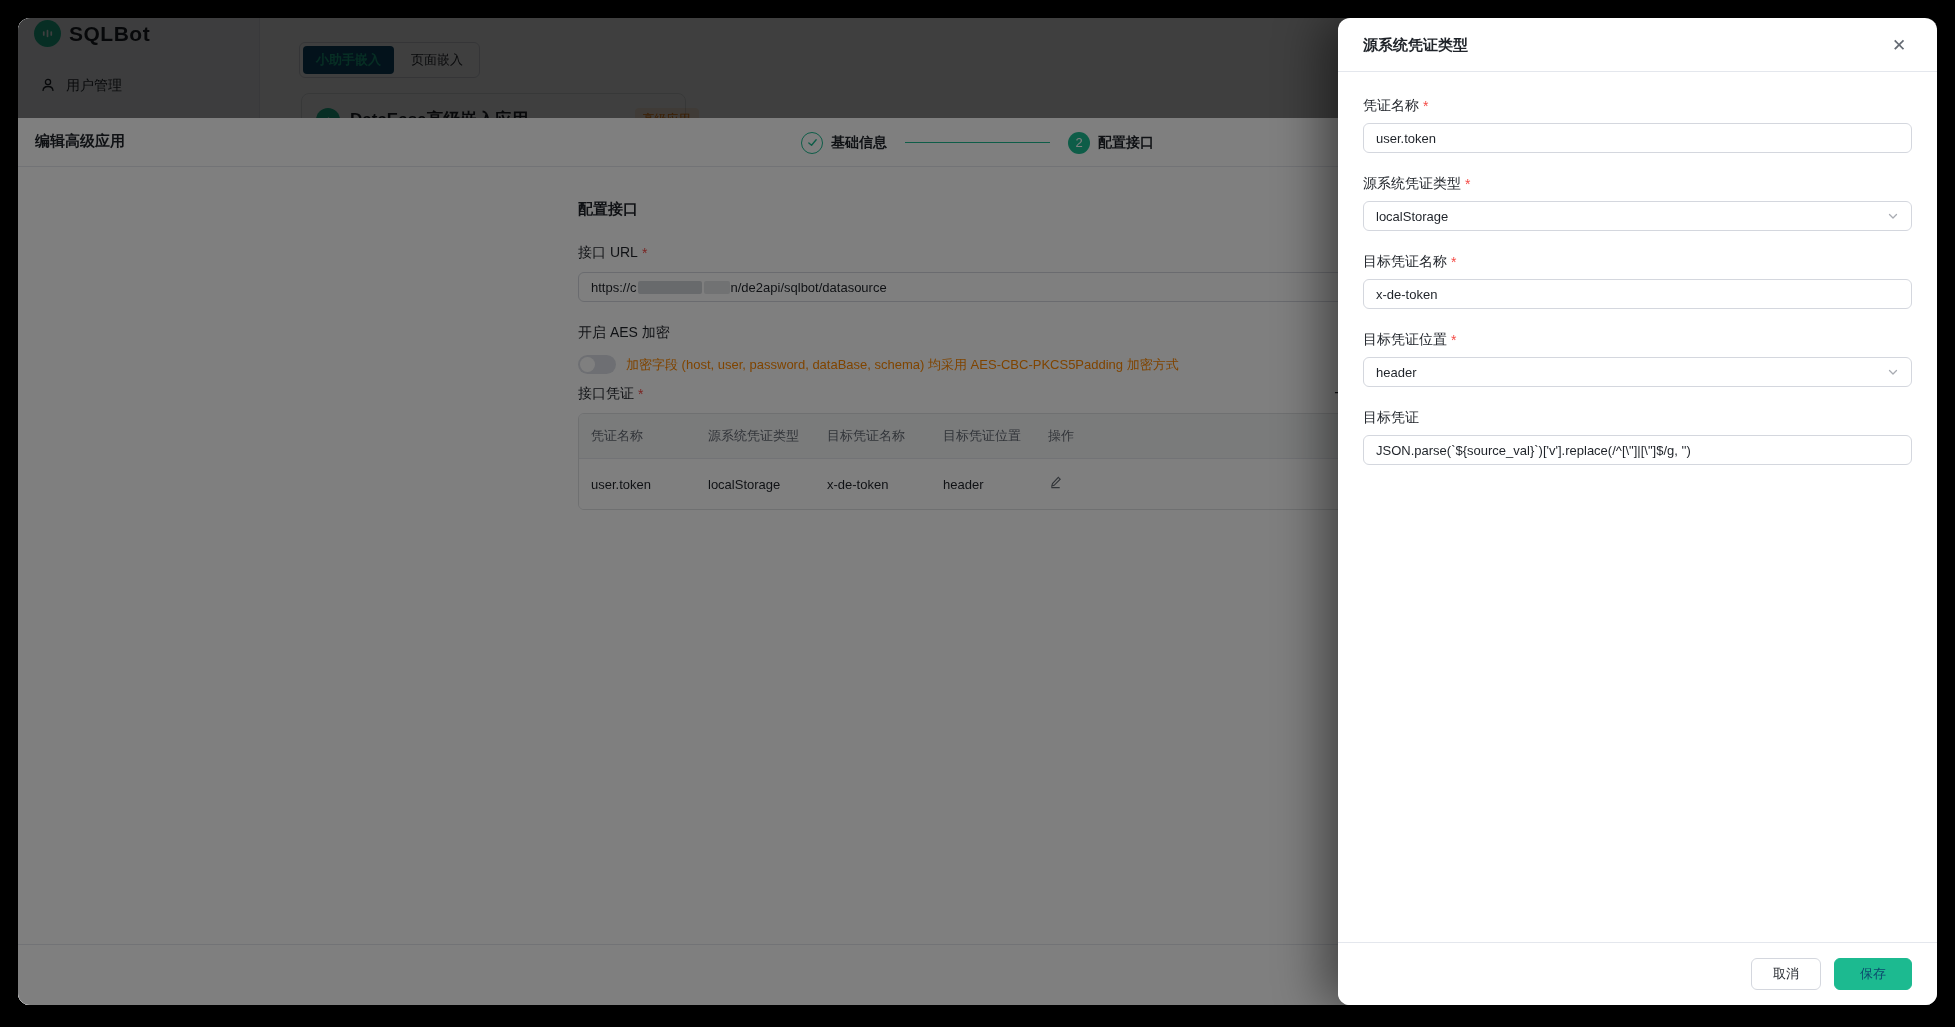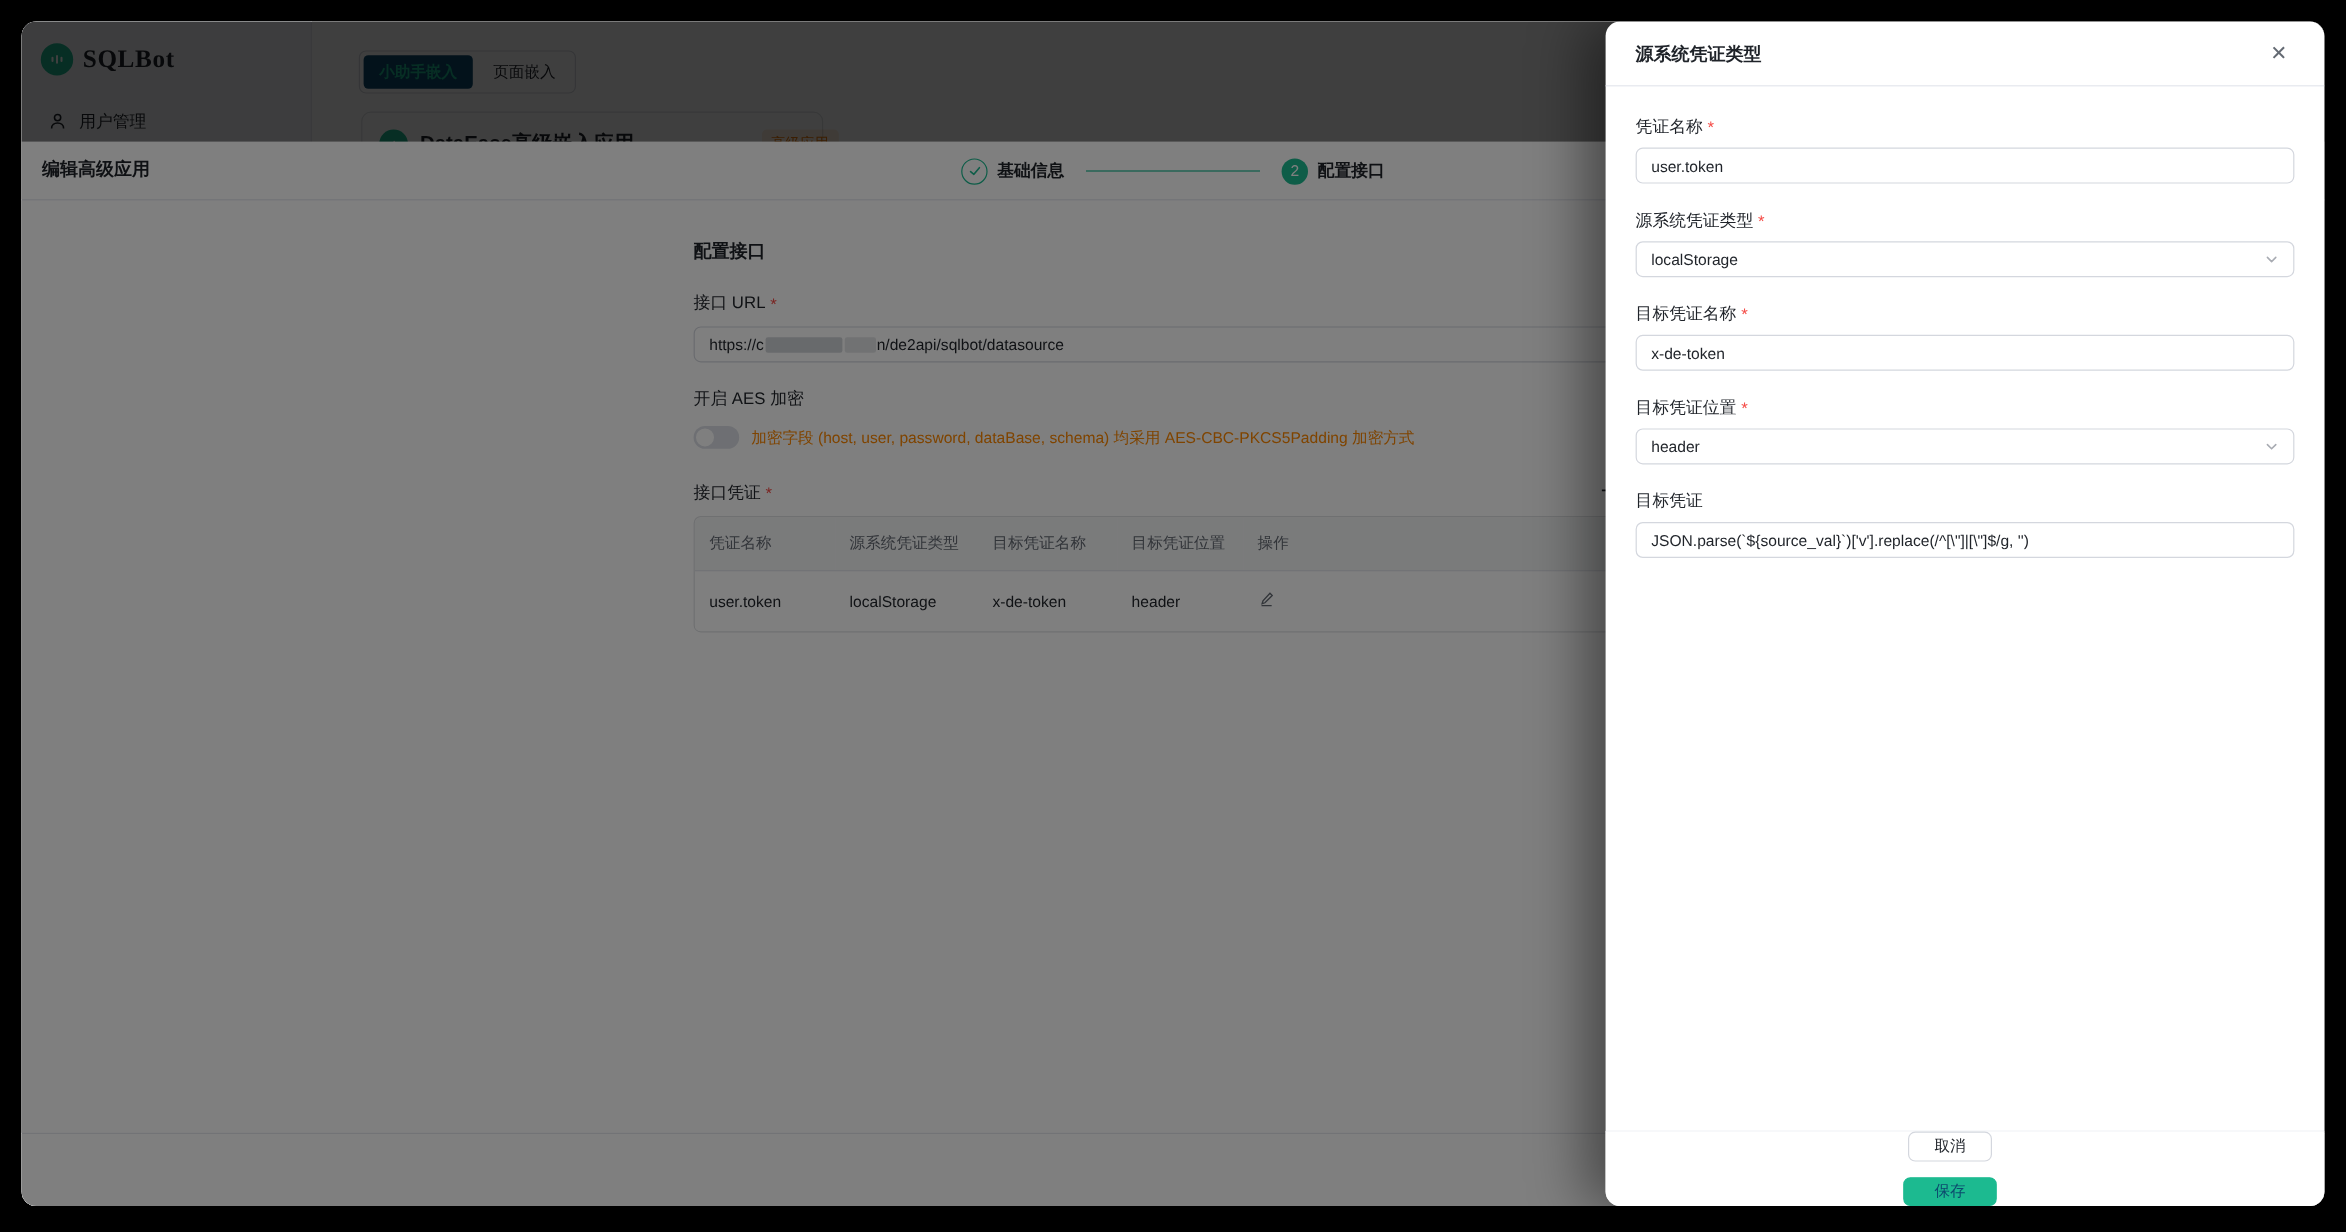--- a/index.html
+++ b/index.html
@@ -3,21 +3,21 @@
 <meta charset="utf-8">
 <style>
   * { margin:0; padding:0; box-sizing:border-box; }
   html,body { width:1955px; height:1027px; background:#000; font-family:"Liberation Sans","DejaVu Sans",sans-serif; }
   .stage { position:relative; width:1955px; height:1027px; background:#000; overflow:hidden; }
   .app-window { position:absolute; left:18px; top:18px; width:1919px; height:987px; border-radius:12px; background:#fff; overflow:hidden; }
 
   
   .base-page { position:absolute; inset:0; background:#fff; }
   .sidebar { position:absolute; left:0; top:0; bottom:0; width:242px; background:#f5f7fa; border-right:1px solid #e4e7ed; }
-  .brand { display:flex; align-items:center; gap:8px; padding:18px 16px 14px 16px;font-family:Liberation Serif, serif; }
+  .brand { display:flex; align-items:center; gap:8px; padding:2px 16px 14px 16px; }
   .brand-logo { width:27px; height:27px; border-radius:50%; background:#1cba90; display:flex; align-items:center; justify-content:center; }
   .brand-name { font-size:21px; font-weight:bold; color:#1f2329; letter-spacing:.5px; }
   .side-item { display:flex; align-items:flex-start; gap:10px; margin:8px 10px; padding:8px 12px; border-radius:6px; font-size:14px; color:#1f2329; }
   .content-top { position:absolute; left:242px; top:0; right:0; bottom:0; }
   .seg-tabs { position:absolute; left:39px; top:24px; display:flex; align-items:center; gap:4px; border:1px solid #d4d7de; border-radius:6px; padding:3px; background:#fff; }
   .seg-tab { font-size:13px; padding:5px 13px; border-radius:4px; color:#1f2329; white-space:nowrap; }
   .seg-tab.active { background:#0c4a6e; color:#1cba90;font-weight:bold; }
   .app-card { position:absolute; left:41px; top:75px; width:385px; height:70px; border:1px solid #dee0e3; border-radius:8px; background:#fff; display:flex; align-items:flex-start; gap:10px; padding:14px 14px; }
   .app-icon { width:24px; height:24px; border-radius:50%; background:#1cba90; display:flex; align-items:center; justify-content:center; flex:none; }
   .app-card-title { font-size:17px; font-weight:bold; color:#1f2329; white-space:nowrap; line-height:24px; }
@@ -43,40 +43,40 @@
   .section-title { margin-top:33px; font-size:15px; font-weight:bold; color:#1f2329; }
   .f-label { margin-top:25px; margin-bottom:10px; font-size:14px; color:#1f2329; display:flex; align-items:center; }
   .req { color:#f54a45; margin-left:4px; font-size:14px; }
   .text-input { height:30px; border:1px solid #d4d7de; border-radius:6px; background:#fff; display:flex; align-items:center; padding:0 12px; font-size:13px; color:#1f2329; }
   .redact1 { display:inline-block; width:64px; height:13px; background:#c9ccd1; border-radius:2px; margin:0 2px 0 1px; opacity:.85; }
   .redact2 { display:inline-block; width:26px; height:13px; background:#d6d8dc; border-radius:2px; margin-right:1px; opacity:.7; }
   .switch-row { display:flex; align-items:flex-end; gap:10px; margin-top:13px; }
   .switch { width:38px; height:19px; border-radius:10px; background:#dcdfe6; position:relative; flex:none; }
   .switch .knob { position:absolute; left:2px; top:2px; width:15px; height:15px; border-radius:50%; background:#fff; }
   .aes-hint { font-size:13px; color:#ff8800; }
-  .cred-row { display:flex; align-items:flex-start; justify-content:space-between; margin-top:28px; }
+  .cred-row { display:flex; align-items:flex-start; justify-content:space-between; margin-top:11px; }
   .cred-label { font-size:14px; color:#1f2329; display:flex; align-items:center; }
   .plus-btn { font-size:19px; color:#1f2329; line-height:16px; cursor:pointer; }
   .cred-table { margin-top:10px; width:100%; border:1px solid #dee0e3; border-radius:6px; overflow:hidden; }
   table { width:100%; border-collapse:collapse; table-layout:fixed; }
   th { background:#f5f6f7; font-weight:normal; font-size:13px; color:#646a73; text-align:left; padding:13px 12px; border-bottom:1px solid #e4e7ed; }
   td { font-size:13px; color:#1f2329; text-align:left; padding:16px 12px; background:#fff; }
   .dlg-footer { position:absolute; left:0; right:0; bottom:0; height:61px; border-top:1px solid #e4e7ed; background:#fff; }
 
   
   .drawer { position:absolute; top:0; right:0; bottom:0; width:599px; background:#fff; z-index:40; border-radius:12px; box-shadow:-16px 0 48px rgba(0,0,0,.45); }
   .drw-header { position:relative; height:54px; border-bottom:1px solid #e4e7ed; }
   .drw-title { position:absolute; left:25px; top:18px; font-size:15px; font-weight:600; color:#1f2329; }
   .drw-close { position:absolute; right:28px; top:17px; width:20px; height:20px; display:flex; align-items:center; justify-content:center; font-size:17px; color:#646a73; cursor:pointer; }
   .drw-body { padding:24px 25px 0 25px; }
   .drw-label { font-size:14px; color:#1f2329; margin-bottom:7px; display:flex; align-items:center; height:20px; }
   .drw-input { height:30px; border:1px solid #d4d7de; border-radius:6px; width:100%; padding:0 12px; font-size:13px; color:#1f2329; font-family:"Liberation Sans","DejaVu Sans",sans-serif; background:#fff; margin-bottom:21px; }
   .drw-select { height:30px; border:1px solid #d4d7de; border-radius:6px; width:100%; padding:0 12px; font-size:13px; color:#1f2329; background:#fff; margin-bottom:21px; display:flex; align-items:center; justify-content:space-between; cursor:pointer; }
   .chev { width:12px; height:12px; flex:none; }
-  .drw-footer { position:absolute; left:0; right:0; bottom:0; height:63px; border-top:1px solid #e4e7ed; display:flex; align-items:center; justify-content:flex-end; gap:13px; padding-right:25px; border-radius:0 0 12px 12px; background:#fff;flex-direction:column; }
+  .drw-footer { position:absolute; left:0; right:0; bottom:0; height:63px; border-top:1px solid #e4e7ed; display:flex; align-items:center; justify-content:flex-end; gap:13px; padding-right:25px; border-radius:0 0 12px 12px; background:#fff; }
   .btn { height:32px; border-radius:6px; font-size:13px; display:flex; align-items:center; justify-content:center; cursor:pointer; white-space:nowrap; }
   .btn-plain { width:70px; background:#fff; border:1px solid #d4d7de; color:#1f2329; }
   .btn-primary { width:78px; background:#1cba90; border:1px solid #1cba90; color:#0c4a6e; }
   .edit-pen { cursor:pointer; }
 </style>
 </head>
 <body>
 
 <div class="stage">
   <div class="app-window">

